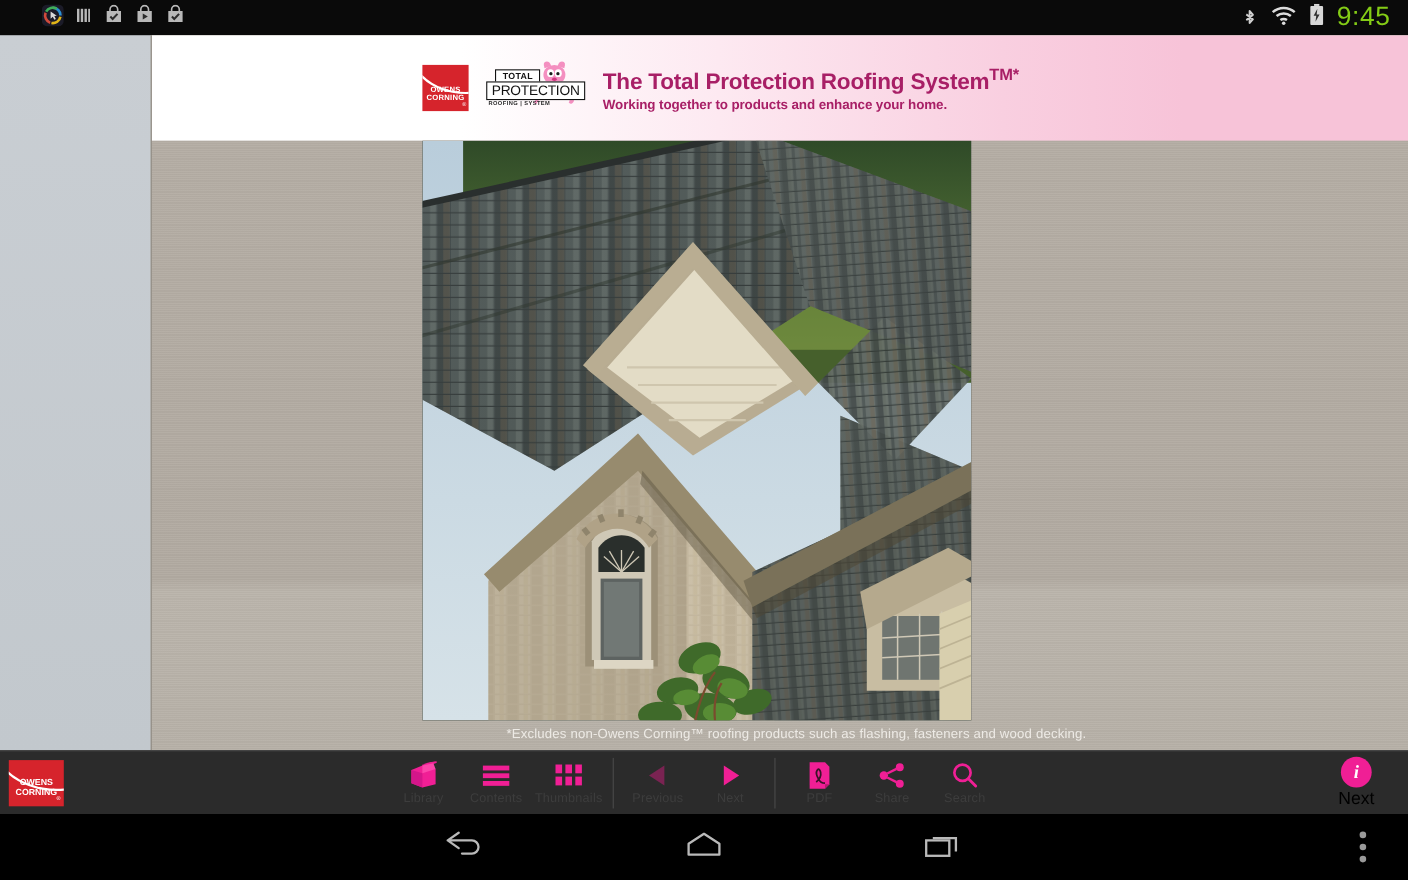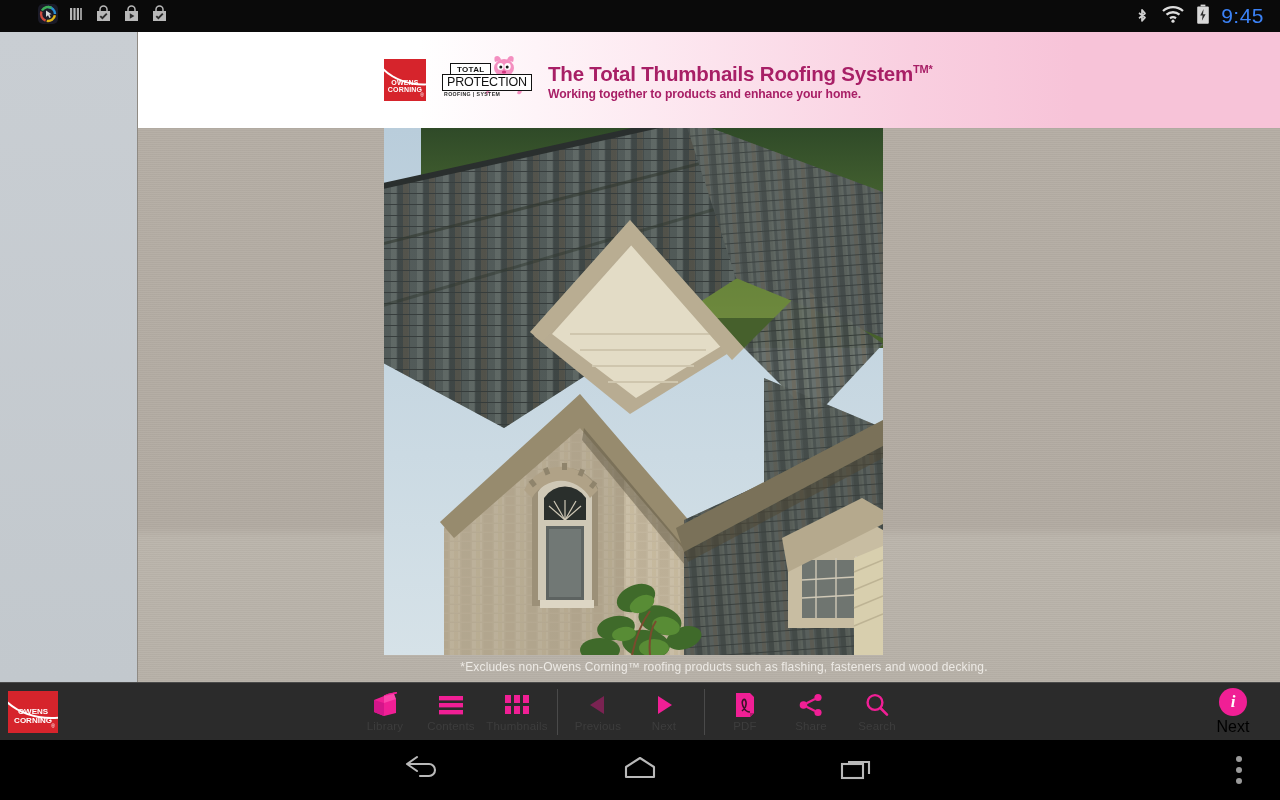--- a/index.html
+++ b/index.html
@@ -15,21 +15,21 @@
   .statusbar {
     position: absolute; top: 0; left: 0;
     width: 1280px; height: 32px;
     background: #0a0a0a;
     display: flex; align-items: center;
   }
   .sb-left { display: flex; align-items: center; gap: 9px; padding-left: 38px; }
   .sb-right { margin-left: auto; display: flex; align-items: center; gap: 11px; padding-right: 16px; }
   .sb-icon { display: block; }
   .sb-clock {
-    color: #3b82f6; font-size: 21px; letter-spacing: .5px;
+    color: #84cc16; font-size: 24px; letter-spacing: .5px;
     font-family: "Liberation Sans", sans-serif;
   }
 
   
   .viewer {
     position: absolute; top: 32px; left: 0;
     width: 1280px; height: 650px;
     background: linear-gradient(180deg,#c9ced3 0%, #c2c8cd 100%);
   }
 
@@ -92,21 +92,21 @@
   .tp-sub {
     position: absolute; left: 4px; top: 33px;
     font-size: 5.2px; font-weight: bold; color: #2a2a2a; letter-spacing: .4px;
   }
   .panther { position: absolute; left: 42px; top: -3px; }
   .header-text { margin-left: 6px; }
   .header-title {
     color: #a81f66; font-size: 20.5px; font-weight: bold;
     letter-spacing: -.2px; line-height: 23px; white-space: nowrap;
   }
-  .header-title sup { font-size: 11px; vertical-align: super; }
+  .header-title sup { font-size: 15px; vertical-align: super; }
   .header-sub {
     color: #a81f66; font-size: 12.2px; font-weight: bold;
     letter-spacing: -.1px; line-height: 16px; margin-top: 2px; white-space: nowrap;
   }
 
   
   .page-body {
     position: relative; width: 100%; height: 554px;
     background:
       repeating-linear-gradient(0deg, rgba(255,255,255,.022) 0 1px, rgba(0,0,0,.022) 1px 2px),
@@ -300,21 +300,21 @@
                 <path d="M28 28 q8 1 11 6 q2 3 -1 5 q-2 1 -3 -1 q2 -2 -1 -3 q-4 -2 -7 -3 Z" fill="#f48fc0"></path>
                 <path d="M12 32 q-5 2 -7 6" fill="none" stroke="#f48fc0" stroke-width="2.6" stroke-linecap="round"></path>
               </svg>
             </span>
             <div class="tp-total">TOTAL</div>
             <div class="tp-prot">PROTECTION</div>
             <div class="tp-sub">ROOFING | SYSTEM</div>
           </div>
 
           <div class="header-text">
-            <div class="header-title"><span>The Total Thumbnails Roofing System</span><sup>TM*</sup></div>
+            <div class="header-title"><span>The Total Protection Roofing System</span><sup>TM*</sup></div>
             <div class="header-sub">Working together to products and enhance your home.</div>
           </div>
 
         </div>
       </div>
 
       <div class="page-body">
 
         <div class="photo">
           <svg width="499" height="527" viewBox="0 0 499 527" preserveAspectRatio="none">

